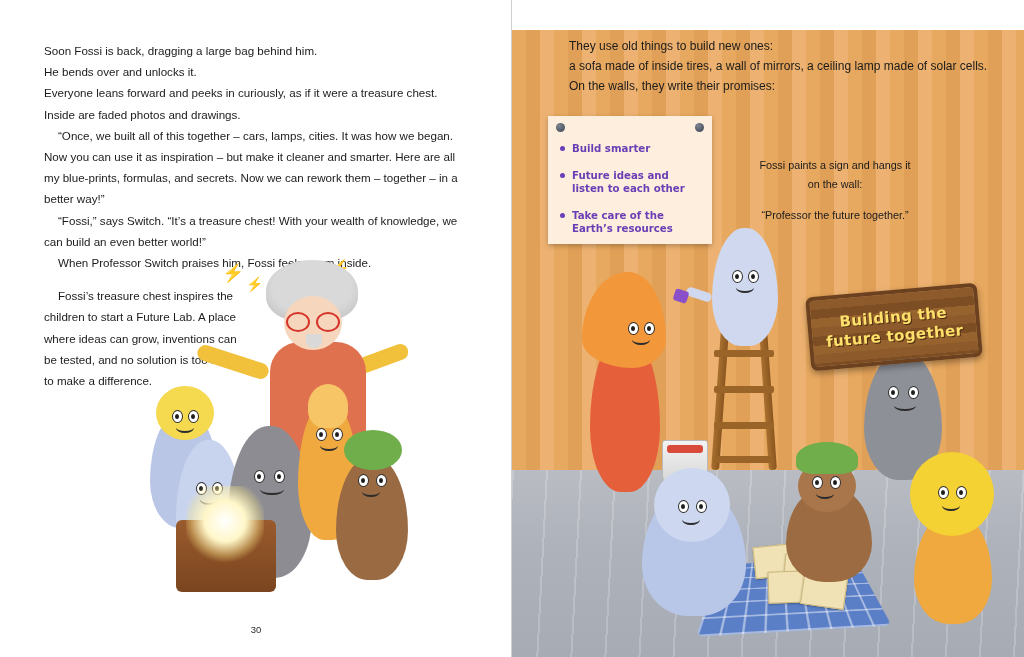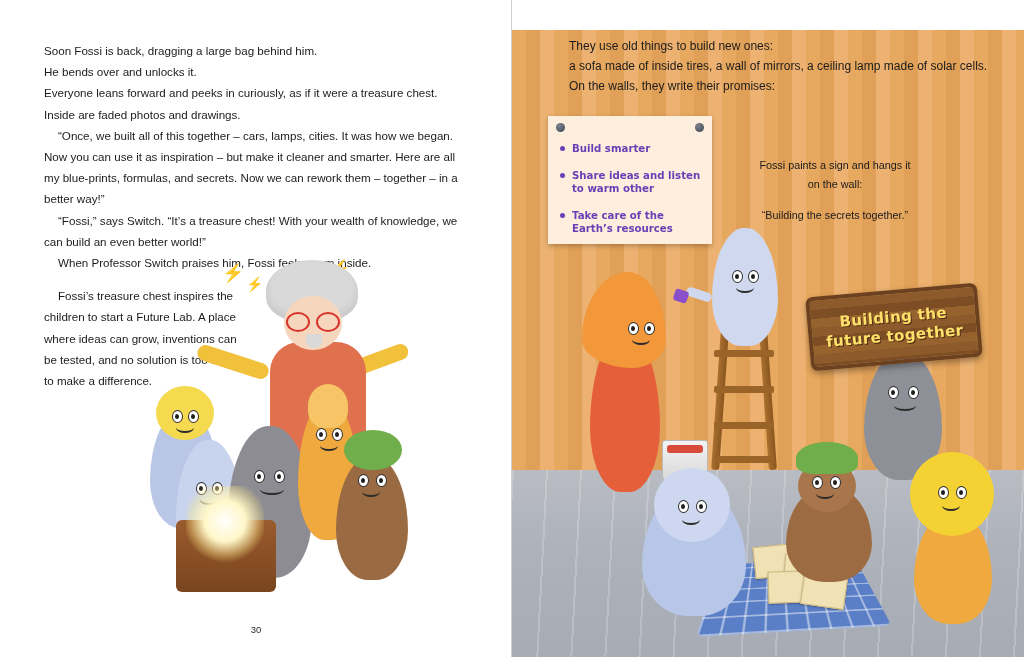--- a/index.html
+++ b/index.html
@@ -481,28 +481,28 @@
       <p>They use old things to build new ones:</p>
       <p>a sofa made of inside tires, a wall of mirrors, a ceiling lamp made of solar cells.</p>
       <p>On the walls, they write their promises:</p>
     </div>
 
     <div class="poster">
       <span class="pin l"></span>
       <span class="pin r"></span>
       <ul>
         <li>Build smarter</li>
-        <li>Share ideas and listen to warm other</li>
+        <li>Future ideas and listen to each other</li>
         <li>Take care of the Earth’s resources</li>
       </ul>
     </div>
 
     <div class="paint-caption">
       <p>Fossi paints a sign and hangs it on the wall:</p>
-      <p>“Building the secrets together.”</p>
+      <p>“Professor the future together.”</p>
     </div>
 
     <div class="sign">
       <div class="sign-board"></div>
       <div class="sign-text">
         <span>Building the</span>
         <span>future together</span>
       </div>
     </div>
 

